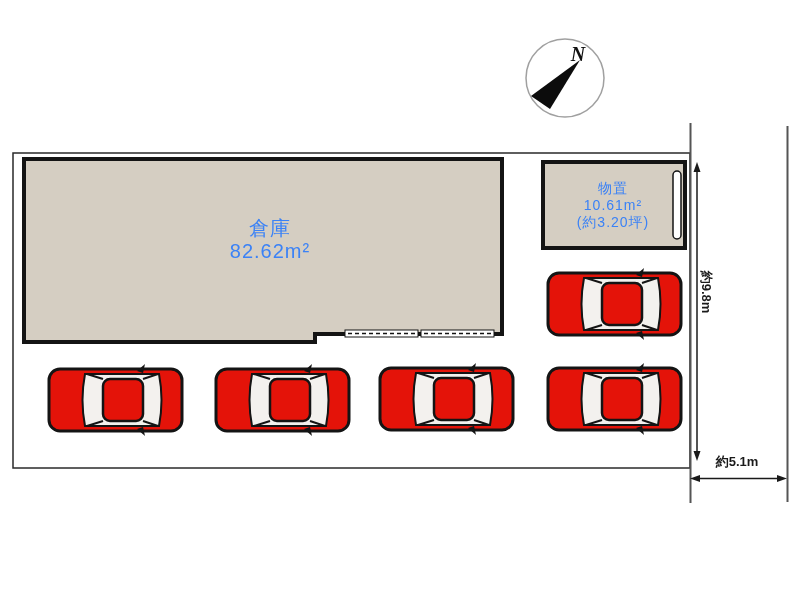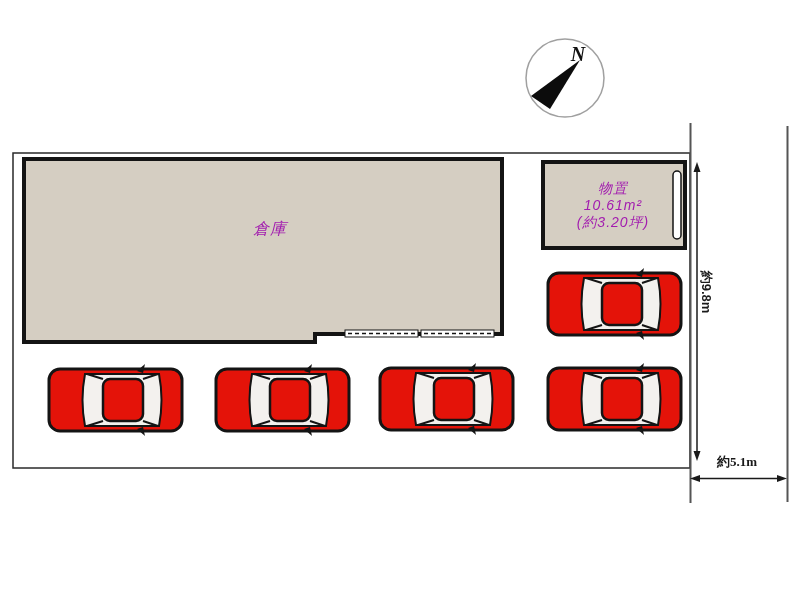--- a/index.html
+++ b/index.html
@@ -2,27 +2,27 @@
 <html><head>
 <meta charset="utf-8">
 <style>
   html,body{margin:0;padding:0;background:#ffffff;}
   .canvas{
     position:relative;width:800px;height:600px;background:#ffffff;overflow:hidden;
     font-family:"Liberation Sans", sans-serif;color:#1c1c1c;
   }
   .canvas svg{position:absolute;left:0;top:0;}
   .label{position:absolute;transform:translate(-50%,-50%);text-align:center;white-space:nowrap;}
-  .bldg-label{font-style:italic;color:#a21caf;letter-spacing:1px;}
+  .bldg-label{color:#3b82f6;letter-spacing:1px;}
   .bldg-label .l1{display:block;}
-  .warehouse-label{left:270px;top:228px;font-size:16px;line-height:23px;}
+  .warehouse-label{left:270px;top:240px;font-size:20px;line-height:23px;}
   .shed-label{left:613px;top:205px;font-size:14px;line-height:17px;}
   .dim-label{font-size:13px;font-weight:700;color:#1a1a1a;}
   .dim-v{left:706px;top:292px;transform:translate(-50%,-50%) rotate(90deg);}
-  .dim-h{left:737px;top:462px;font-family:Liberation Serif, serif;}
+  .dim-h{left:737px;top:462px;}
   .north-label{left:578px;top:54px;font-family:"Liberation Serif", serif;font-style:italic;font-weight:700;font-size:20px;color:#111;}
 </style>
 </head>
 <body>
 
 <div class="canvas">
 
   <svg width="800" height="600" viewBox="0 0 800 600">
     <defs>
       <g id="car">
@@ -83,20 +83,21 @@
     <use href="#car" x="214" y="362"></use>
     <use href="#car" x="378" y="361"></use>
     <use href="#car" x="546" y="361"></use>
     <use href="#car" x="546" y="266"></use>
   </svg>
 
   <div class="label north-label">N</div>
 
   <div class="label bldg-label warehouse-label">
     <span class="l1">倉庫</span>
+    <span class="l1">82.62m²</span>
   </div>
 
   <div class="label bldg-label shed-label">
     <span class="l1">物置</span>
     <span class="l1">10.61m²</span>
     <span class="l1">(約3.20坪)</span>
   </div>
 
   <div class="label dim-label dim-v">約9.8m</div>
   <div class="label dim-label dim-h">約5.1m</div>

